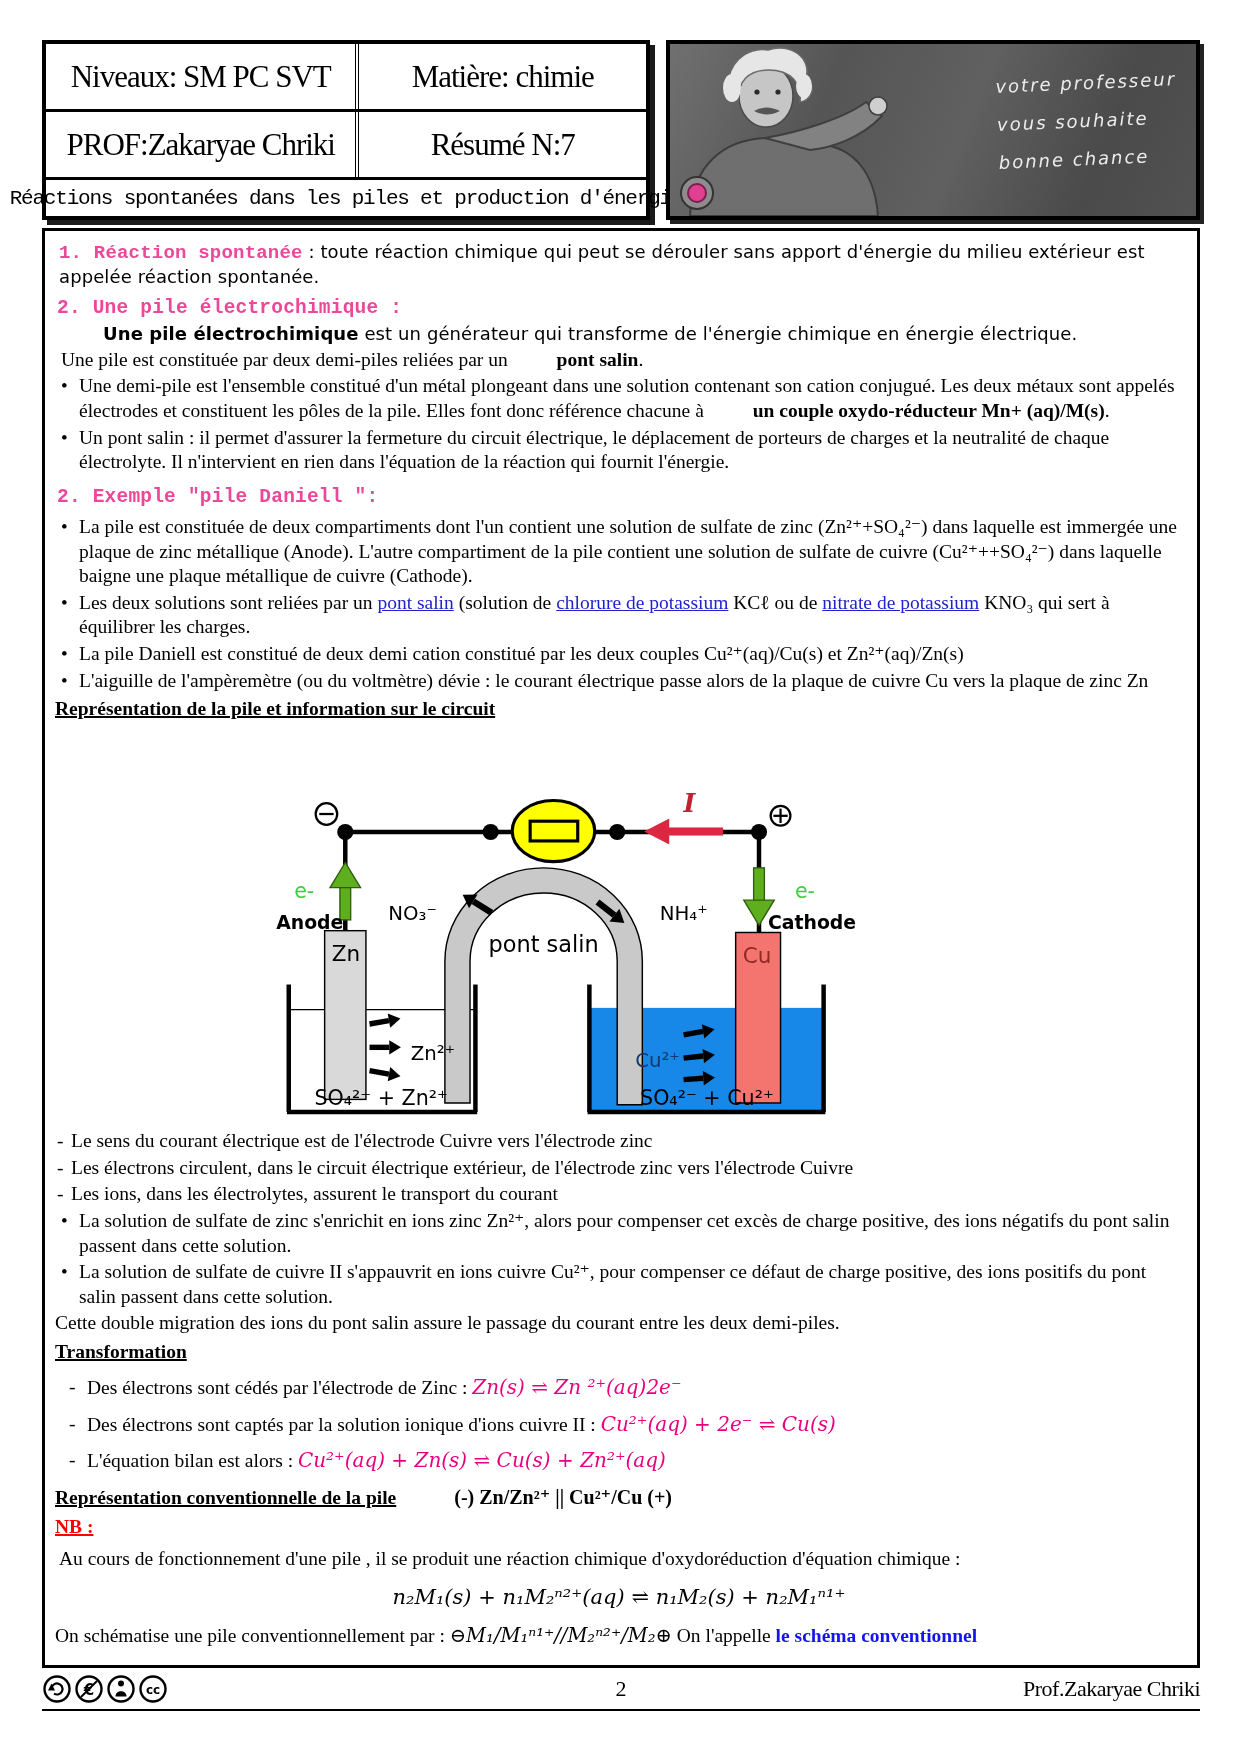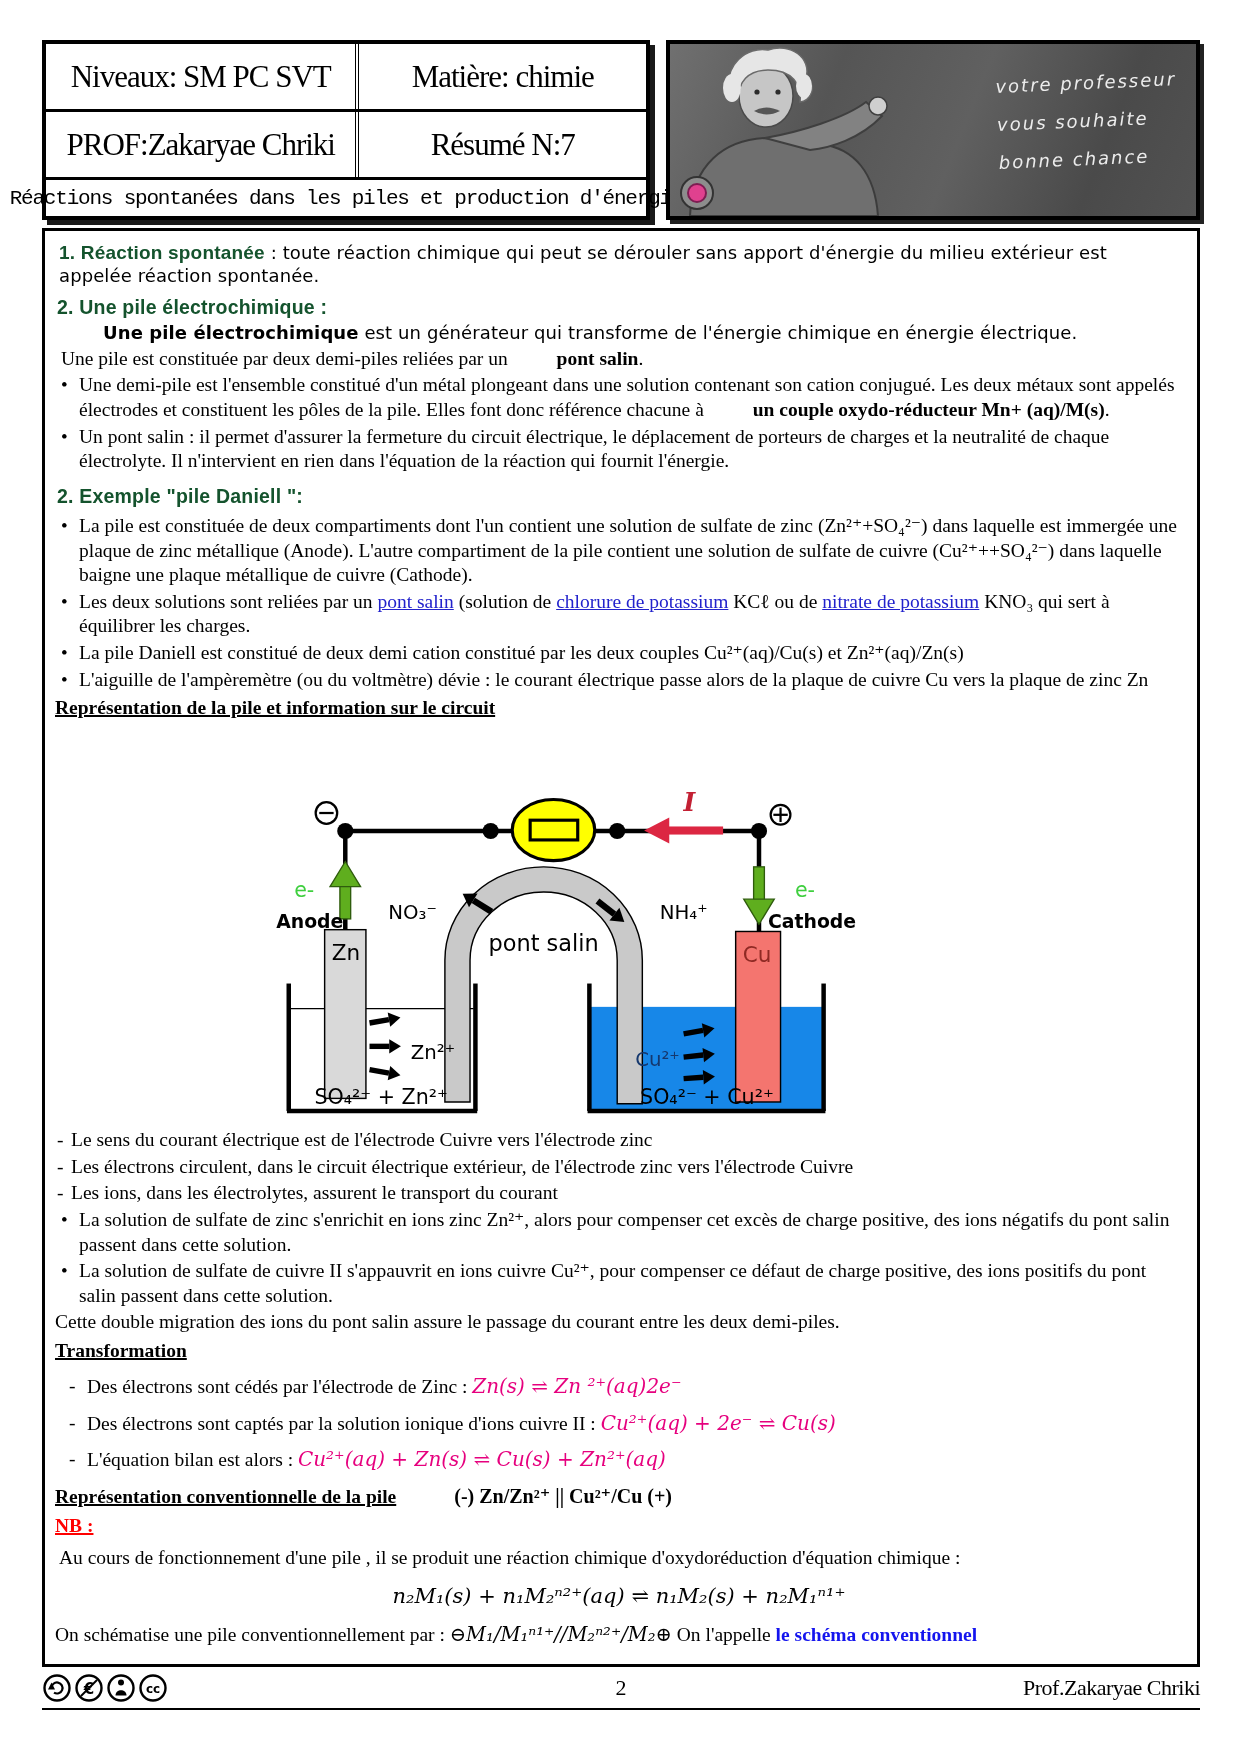--- a/index.html
+++ b/index.html
@@ -23,21 +23,21 @@
   .chalk{position:absolute;right:18px;top:20px;color:#ececec;
          font:italic 18px "DejaVu Sans",sans-serif;letter-spacing:2px;line-height:2.1;
          transform:rotate(-2.5deg);text-align:left;}
   .einstein-svg{position:absolute;left:0;bottom:0;}
   .badge{position:absolute;left:10px;bottom:6px;width:30px;height:30px;border-radius:50%;
          background:#8d8d8d;border:2px solid #333;display:flex;align-items:center;justify-content:center;}
   .badge i{display:block;width:16px;height:16px;border-radius:50%;background:#e0418f;border:2px solid #7e1d52;}
 
   
   .content{border:3px solid #000;padding:8px 14px 6px 10px;font-size:19.5px;line-height:1.26;}
-  .h-blue{color:#14532d;font-family:Liberation Sans, sans-serif;font-weight:bold;
+  .h-blue{color:#ec4899;font-family:Liberation Mono, monospace;font-weight:bold;
           font-size:19.5px;margin:7px 0 3px 2px;letter-spacing:.2px;}
   .comic{font-family:"DejaVu Sans",sans-serif;font-size:18px;letter-spacing:.1px;}
   .p{margin:2px 0 2px 4px;}
   .ind{margin-left:6px;}
   b.sb{font-weight:bold;margin-left:44px;}
   .li{position:relative;padding-left:24px;margin:2px 0;}
   .li::before{content:"•";position:absolute;left:6px;top:0;font-size:19px;}
   .dash{position:relative;padding-left:16px;margin:2px 0;}
   .dash::before{content:"-";position:absolute;left:2px;top:0;}
   .link{color:#2222cc;text-decoration:underline;}

